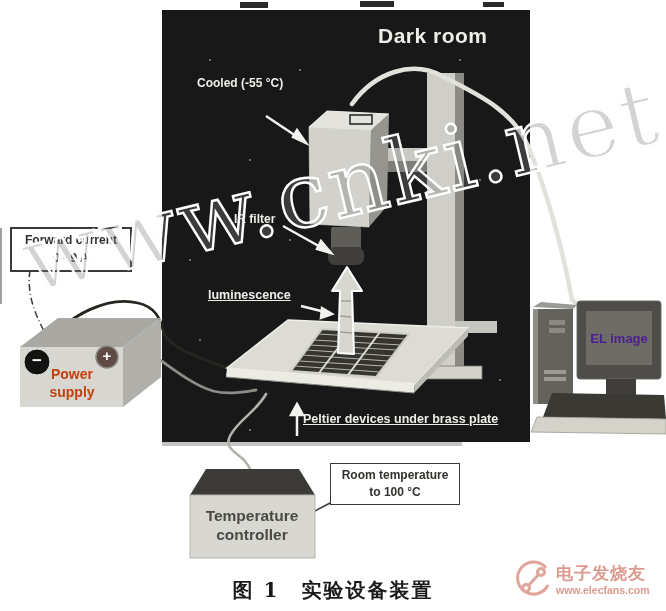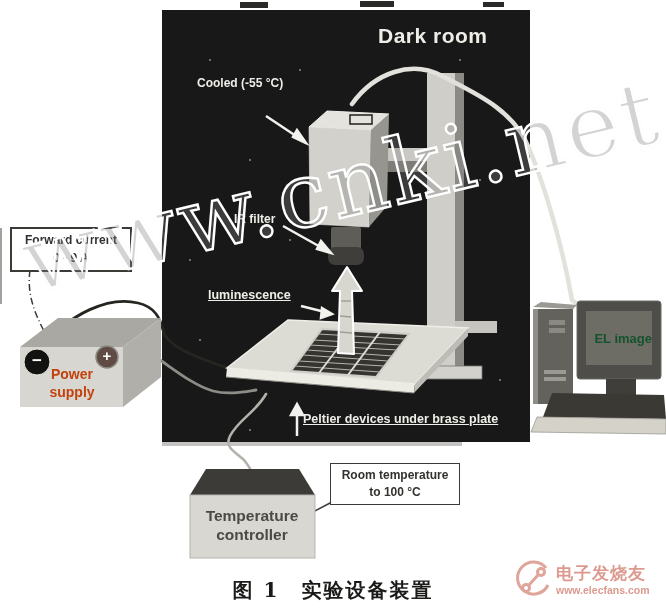--- a/index.html
+++ b/index.html
@@ -19,21 +19,21 @@
   }
   .devlabel{
     position:absolute;color:#c2410c;font-weight:bold;text-align:center;line-height:1.25;
   }
   .ps-label{font-size:14px;}
   .tc-label{font-size:15.5px;color:#4b4a45;}
   .terminal-sign{
     position:absolute;color:#ffffff;font-weight:bold;text-align:center;
   }
   .el-label{
-    position:absolute;color:#14532d;font-weight:bold;font-size:13px;text-align:right;
+    position:absolute;color:#4c1d95;font-weight:bold;font-size:13px;text-align:center;
   }
   .watermark{
     position:absolute;left:14px;top:122px;width:690px;height:120px;line-height:120px;
     font-family:"DejaVu Serif", serif;font-size:90px;letter-spacing:3px;
     color:transparent;
     -webkit-text-stroke:2.4px #ffffff;
     text-shadow:0 0 2px rgba(130,130,130,0.35);
     transform:rotate(-13.5deg);
     transform-origin:50% 50%;
     white-space:nowrap;

